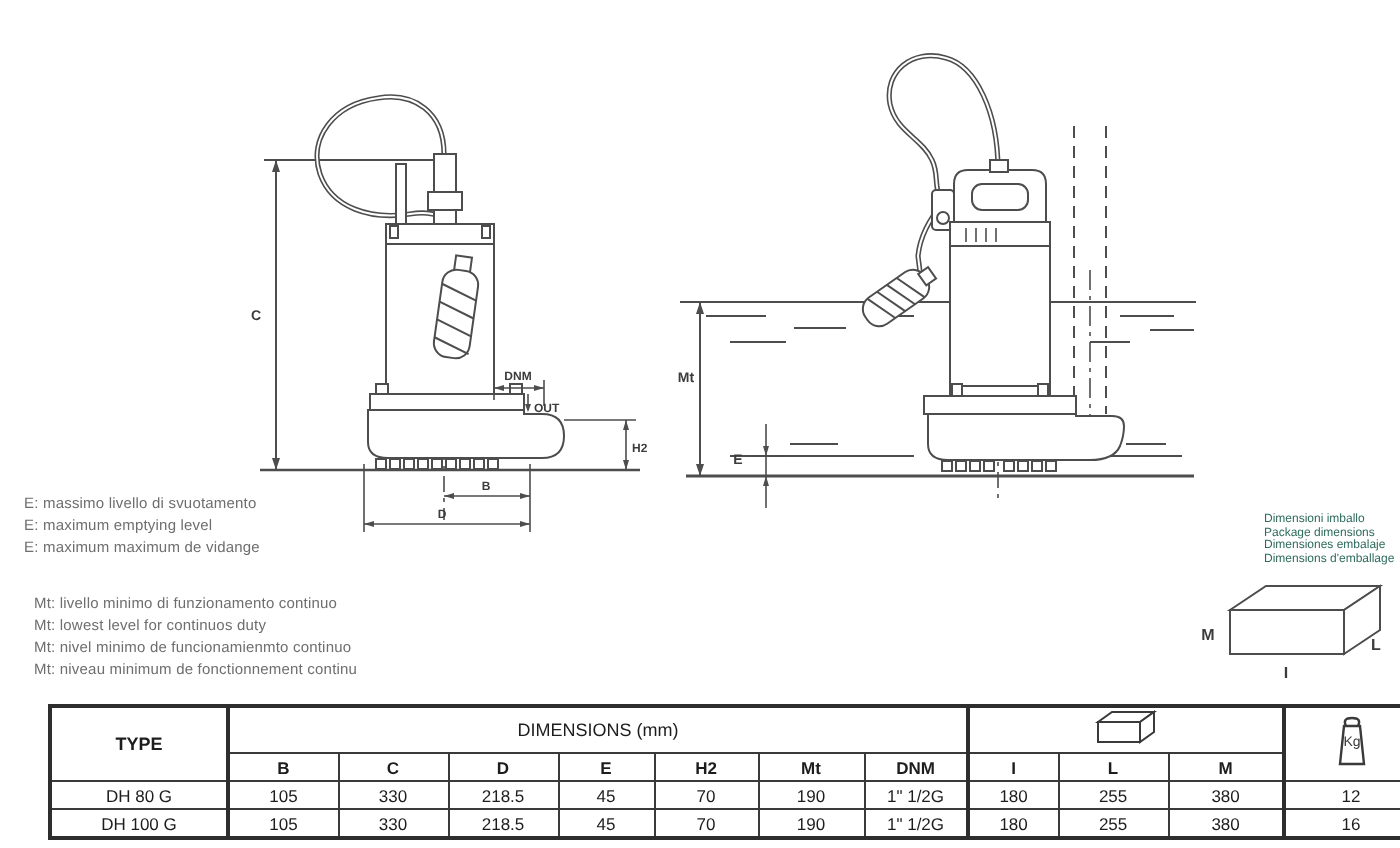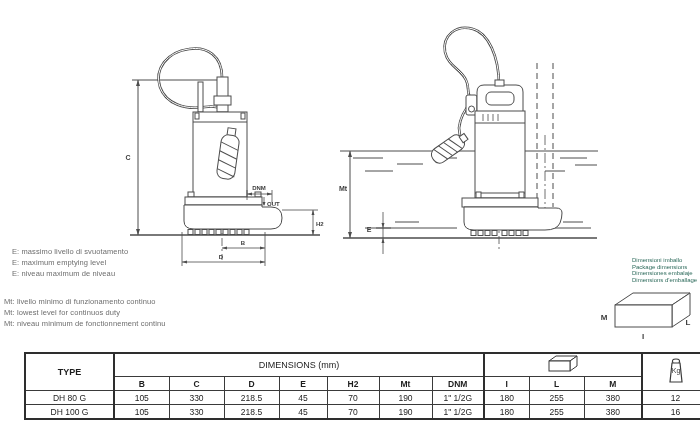--- a/index.html
+++ b/index.html
@@ -188,25 +188,26 @@
     <rect x="181" y="222.5" width="5" height="5" fill="#fff"></rect>
     <rect x="188" y="222.5" width="5" height="5" fill="#fff"></rect>
   </g>
   <text x="8" y="183" text-anchor="middle" class="dim-label">Mt</text>
   <text x="34" y="224" text-anchor="middle" class="dim-label">E</text>
 </svg>
 
 <div class="abs notes" style="left:12px;top:246px;">
   <div>E: massimo livello di svuotamento</div>
   <div>E: maximum  emptying level</div>
-  <div>E: niveau maximum de niveau</div>
+  <div>E: maximum maximum de vidange</div>
 </div>
-<div class="abs notes" style="left:4px;top:296px;">
+<div class="abs notes" style="left:17px;top:296px;">
   <div>Mt: livello minimo di funzionamento continuo</div>
   <div>Mt: lowest level for continuos duty</div>
+  <div>Mt: nivel minimo de funcionamienmto continuo</div>
   <div>Mt: niveau minimum de fonctionnement continu</div>
 </div>
 
 <div class="abs pkg-lines" style="left:632px;top:257px;width:68px;">
   <div>Dimensioni imballo</div>
   <div>Package dimensions</div>
   <div>Dimensiones embalaje</div>
   <div>Dimensions d'emballage</div>
 </div>
 <svg class="abs" style="left:595px;top:283px;" width="105" height="62" viewBox="0 0 105 62">

